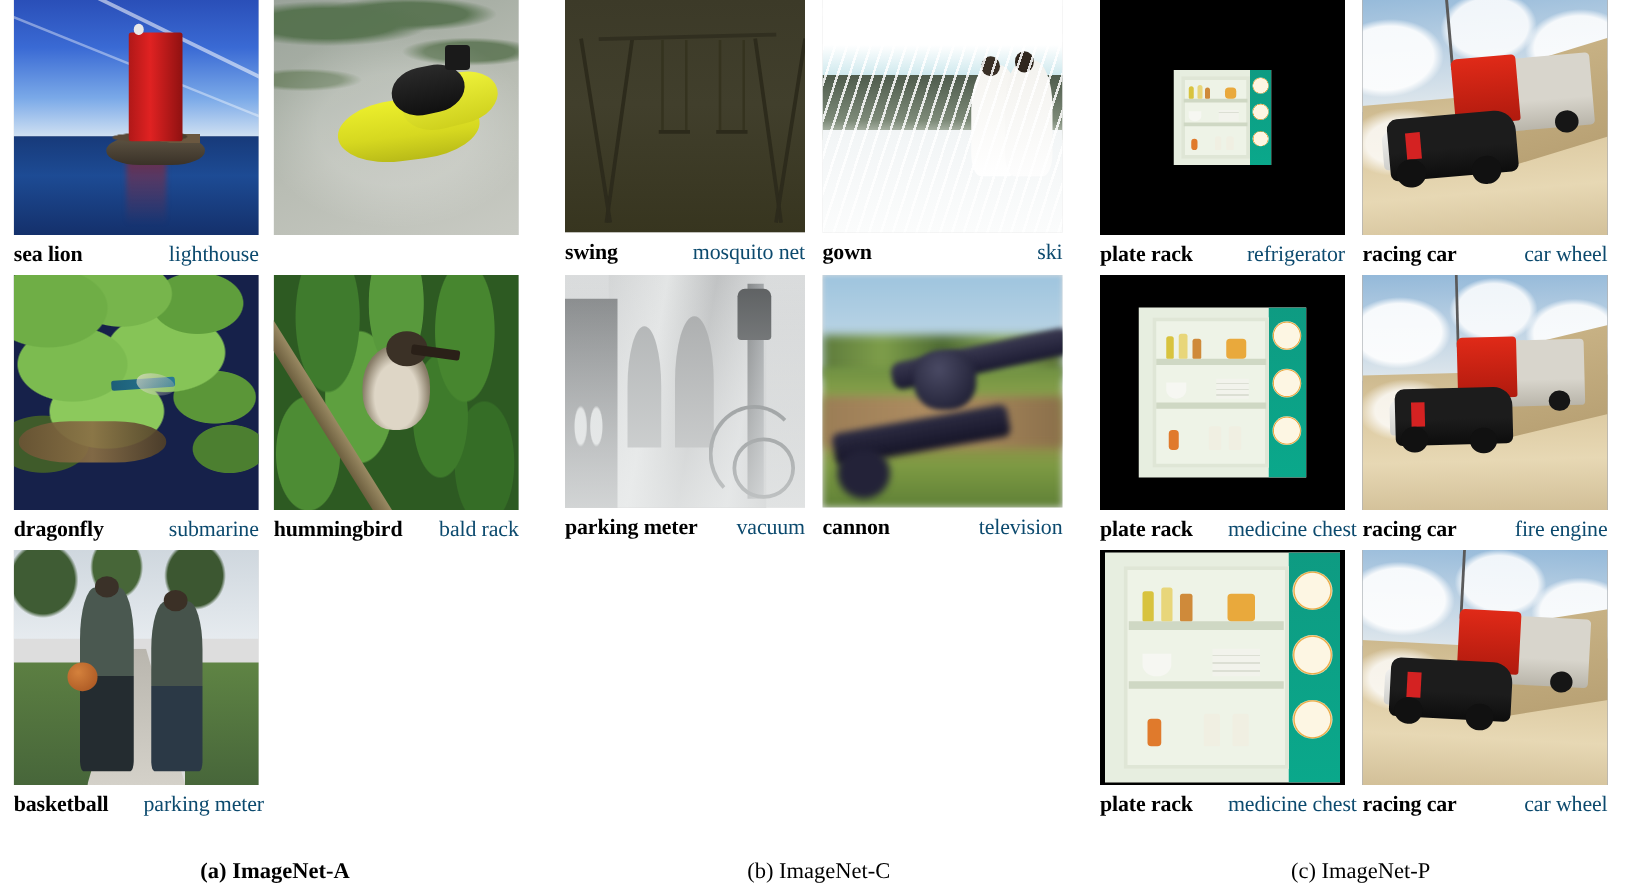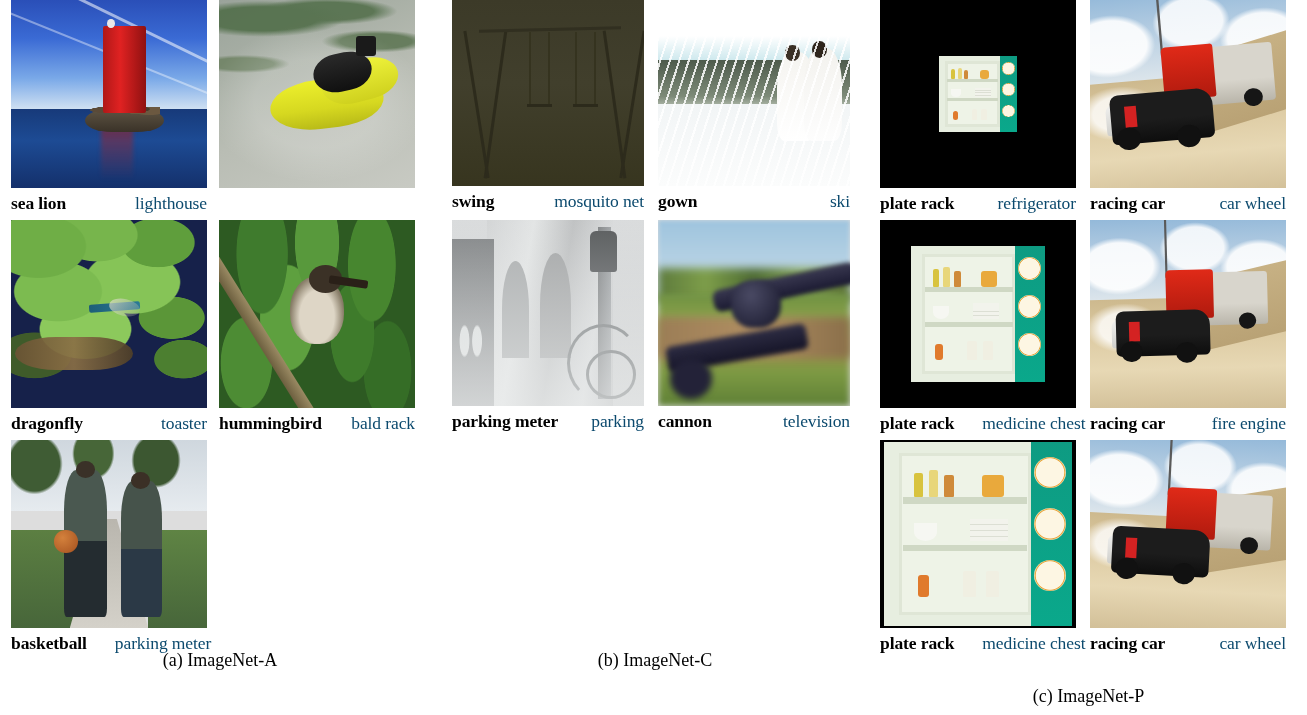--- a/index.html
+++ b/index.html
@@ -77,23 +77,23 @@
     bottom: 8px; left: 0;
     width: 1307px;
     display: flex;
     flex-direction: row;
   }
   .subcap {
     text-align: center;
     font-size: 18px;
     color: #000;
   }
-  .sc-a { width: 440px; }
+  .sc-a { width: 440px; font-weight: bold; }
   .sc-b { width: 430px; }
-  .sc-c { width: 437px; margin-top: 36px; }
+  .sc-c { width: 437px; }
 
   
   .img { position: absolute; inset: 0; }
 
   
   .a1-sky { position:absolute; inset:0 0 42% 0;
     background: linear-gradient(to bottom,#2a4fb8 0%,#3a6ad4 35%,#7aa9e8 72%,#cfe0f2 100%); }
   .a1-sea { position:absolute; top:58%; left:0; right:0; bottom:0;
     background: linear-gradient(to bottom,#173a7a 0%,#1d4b94 40%,#14306b 100%); }
   .a1-trail1 { position:absolute; width:150%; height:2.5px; background:rgba(255,255,255,.55);
@@ -474,21 +474,21 @@
             <div class="img">
               <div class="a3-water"></div>
                 <div class="a3-pads"></div>
               <div class="a3-debris"></div>
                 <div class="a3-fly"></div>
                 <div class="a3-wing"></div>
             </div>
           </div>
           <div class="caption">
             <span class="gt">dragonfly</span>
-            <span class="pred">toaster</span>
+            <span class="pred">submarine</span>
           </div>
         </div>
 
 
         <div class="cell">
           <div class="thumb">
             <div class="img">
               <div class="a5-bg"></div>
                 <div class="a5-leaves"></div>
                 <div class="a5-branch"></div>
@@ -586,21 +586,21 @@
                 <div class="b5-graf"></div>
               <div class="b5-post"></div>
                 <div class="b5-meter"></div>
               <div class="b5-bike"></div>
                 <div class="b5-wheel"></div>
               <div class="b5-fog"></div>
             </div>
           </div>
           <div class="caption">
             <span class="gt">parking meter</span>
-            <span class="pred">parking</span>
+            <span class="pred">vacuum</span>
           </div>
         </div>
 
         <div class="cell">
           <div class="thumb">
             <div class="img">
               <div class="b6-sky"></div>
                 <div class="b6-tree"></div>
               <div class="b6-grass"></div>
                 <div class="b6-dirt"></div>

